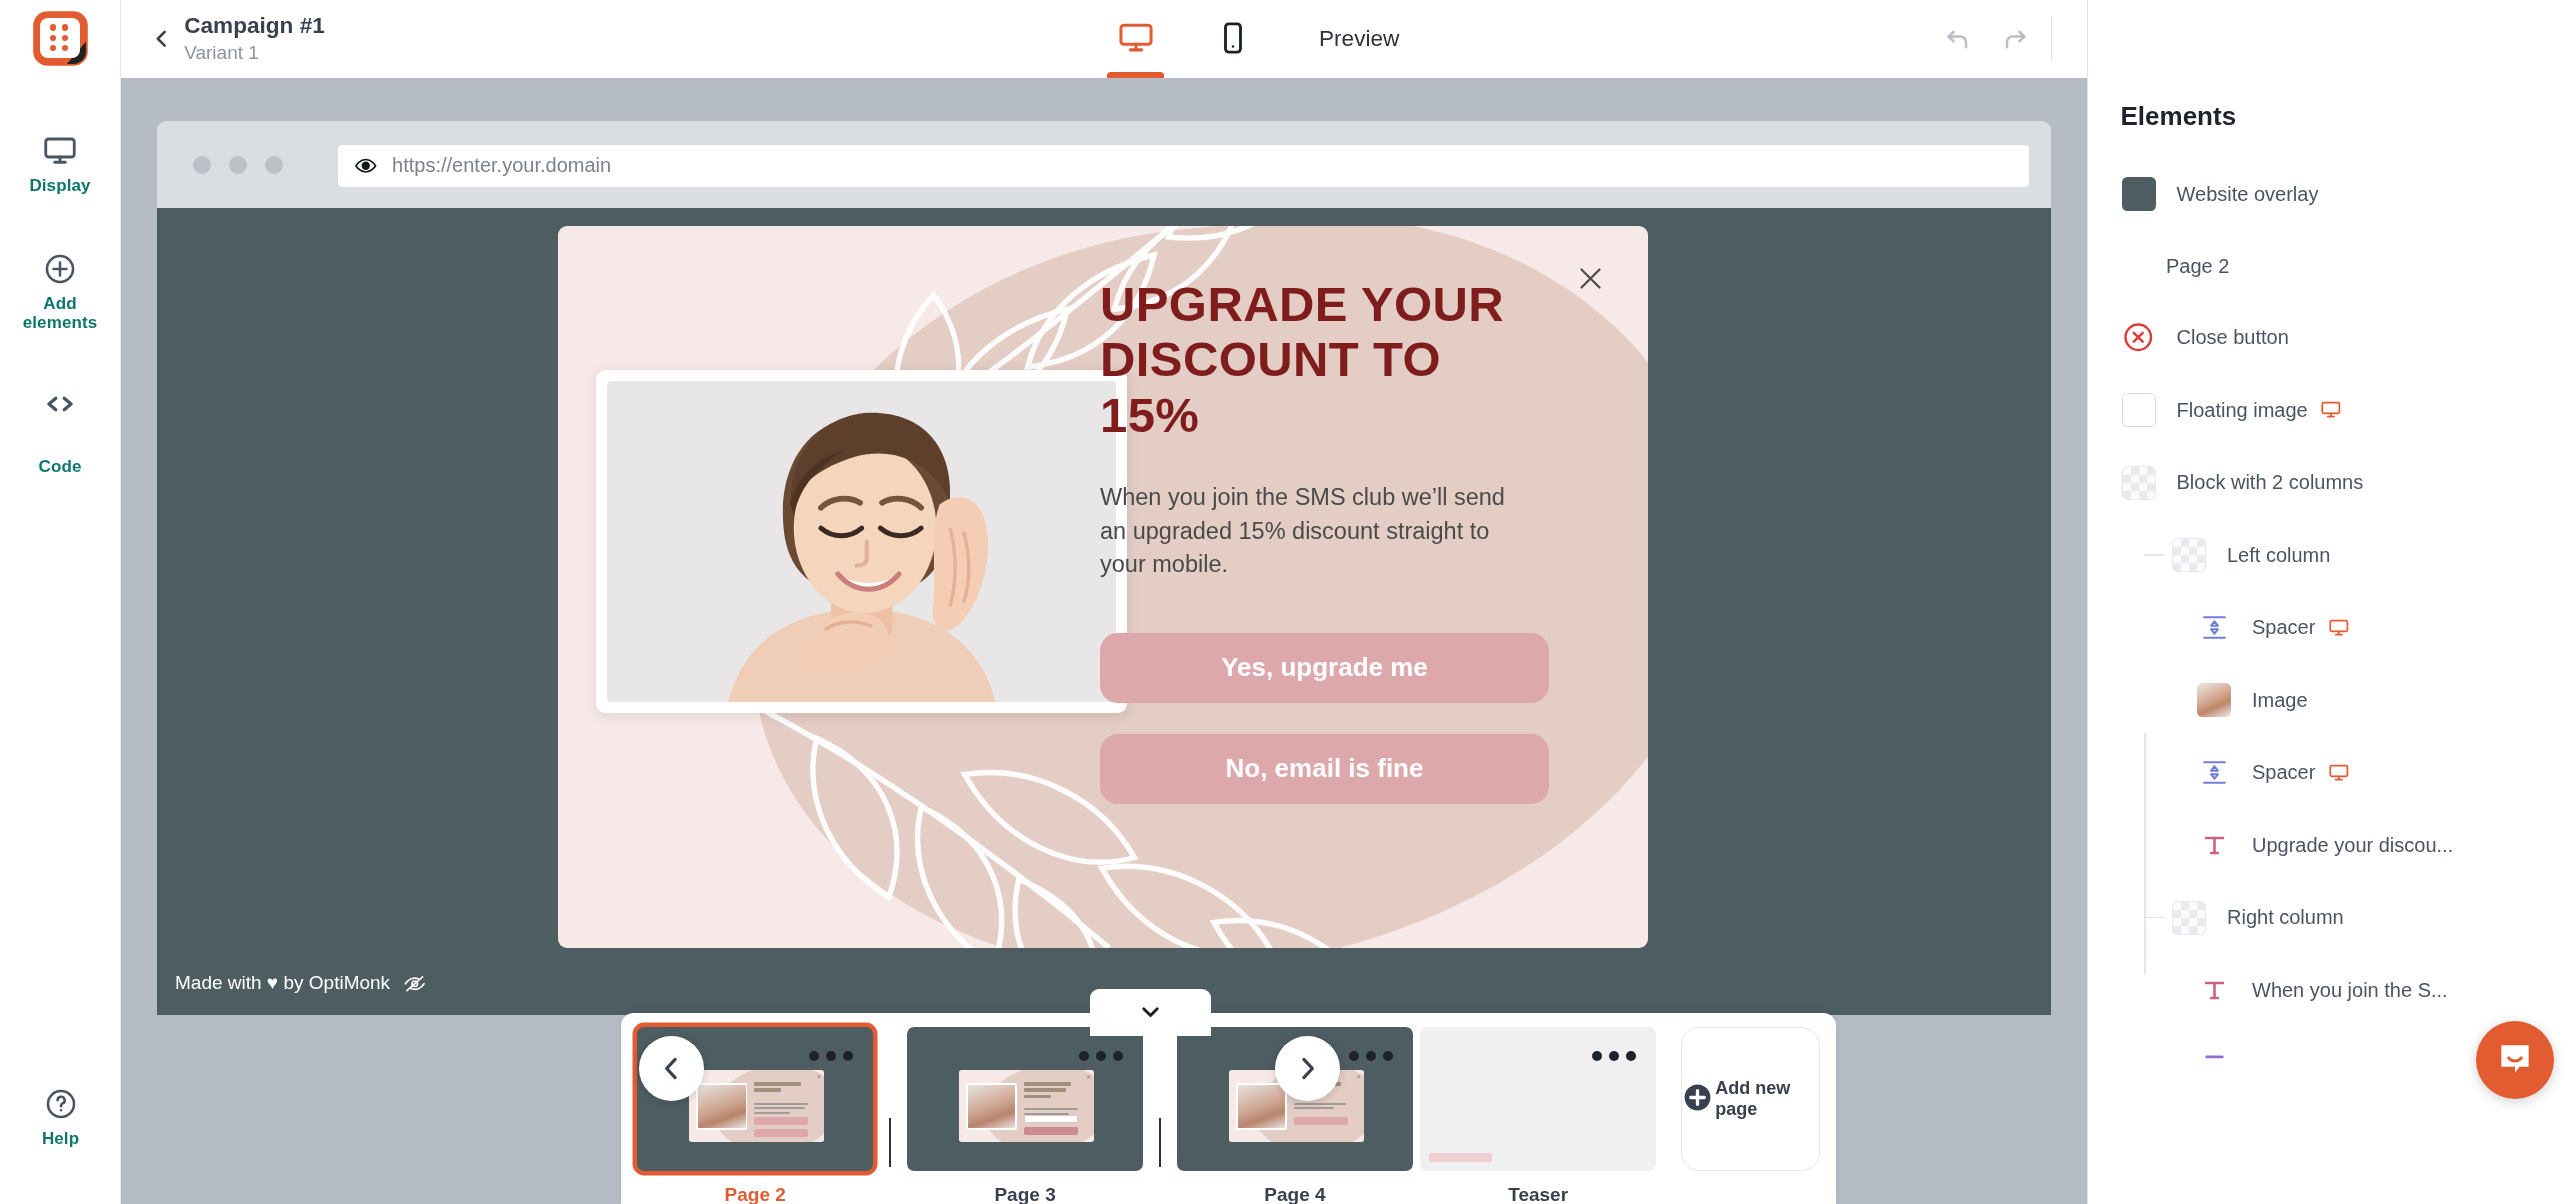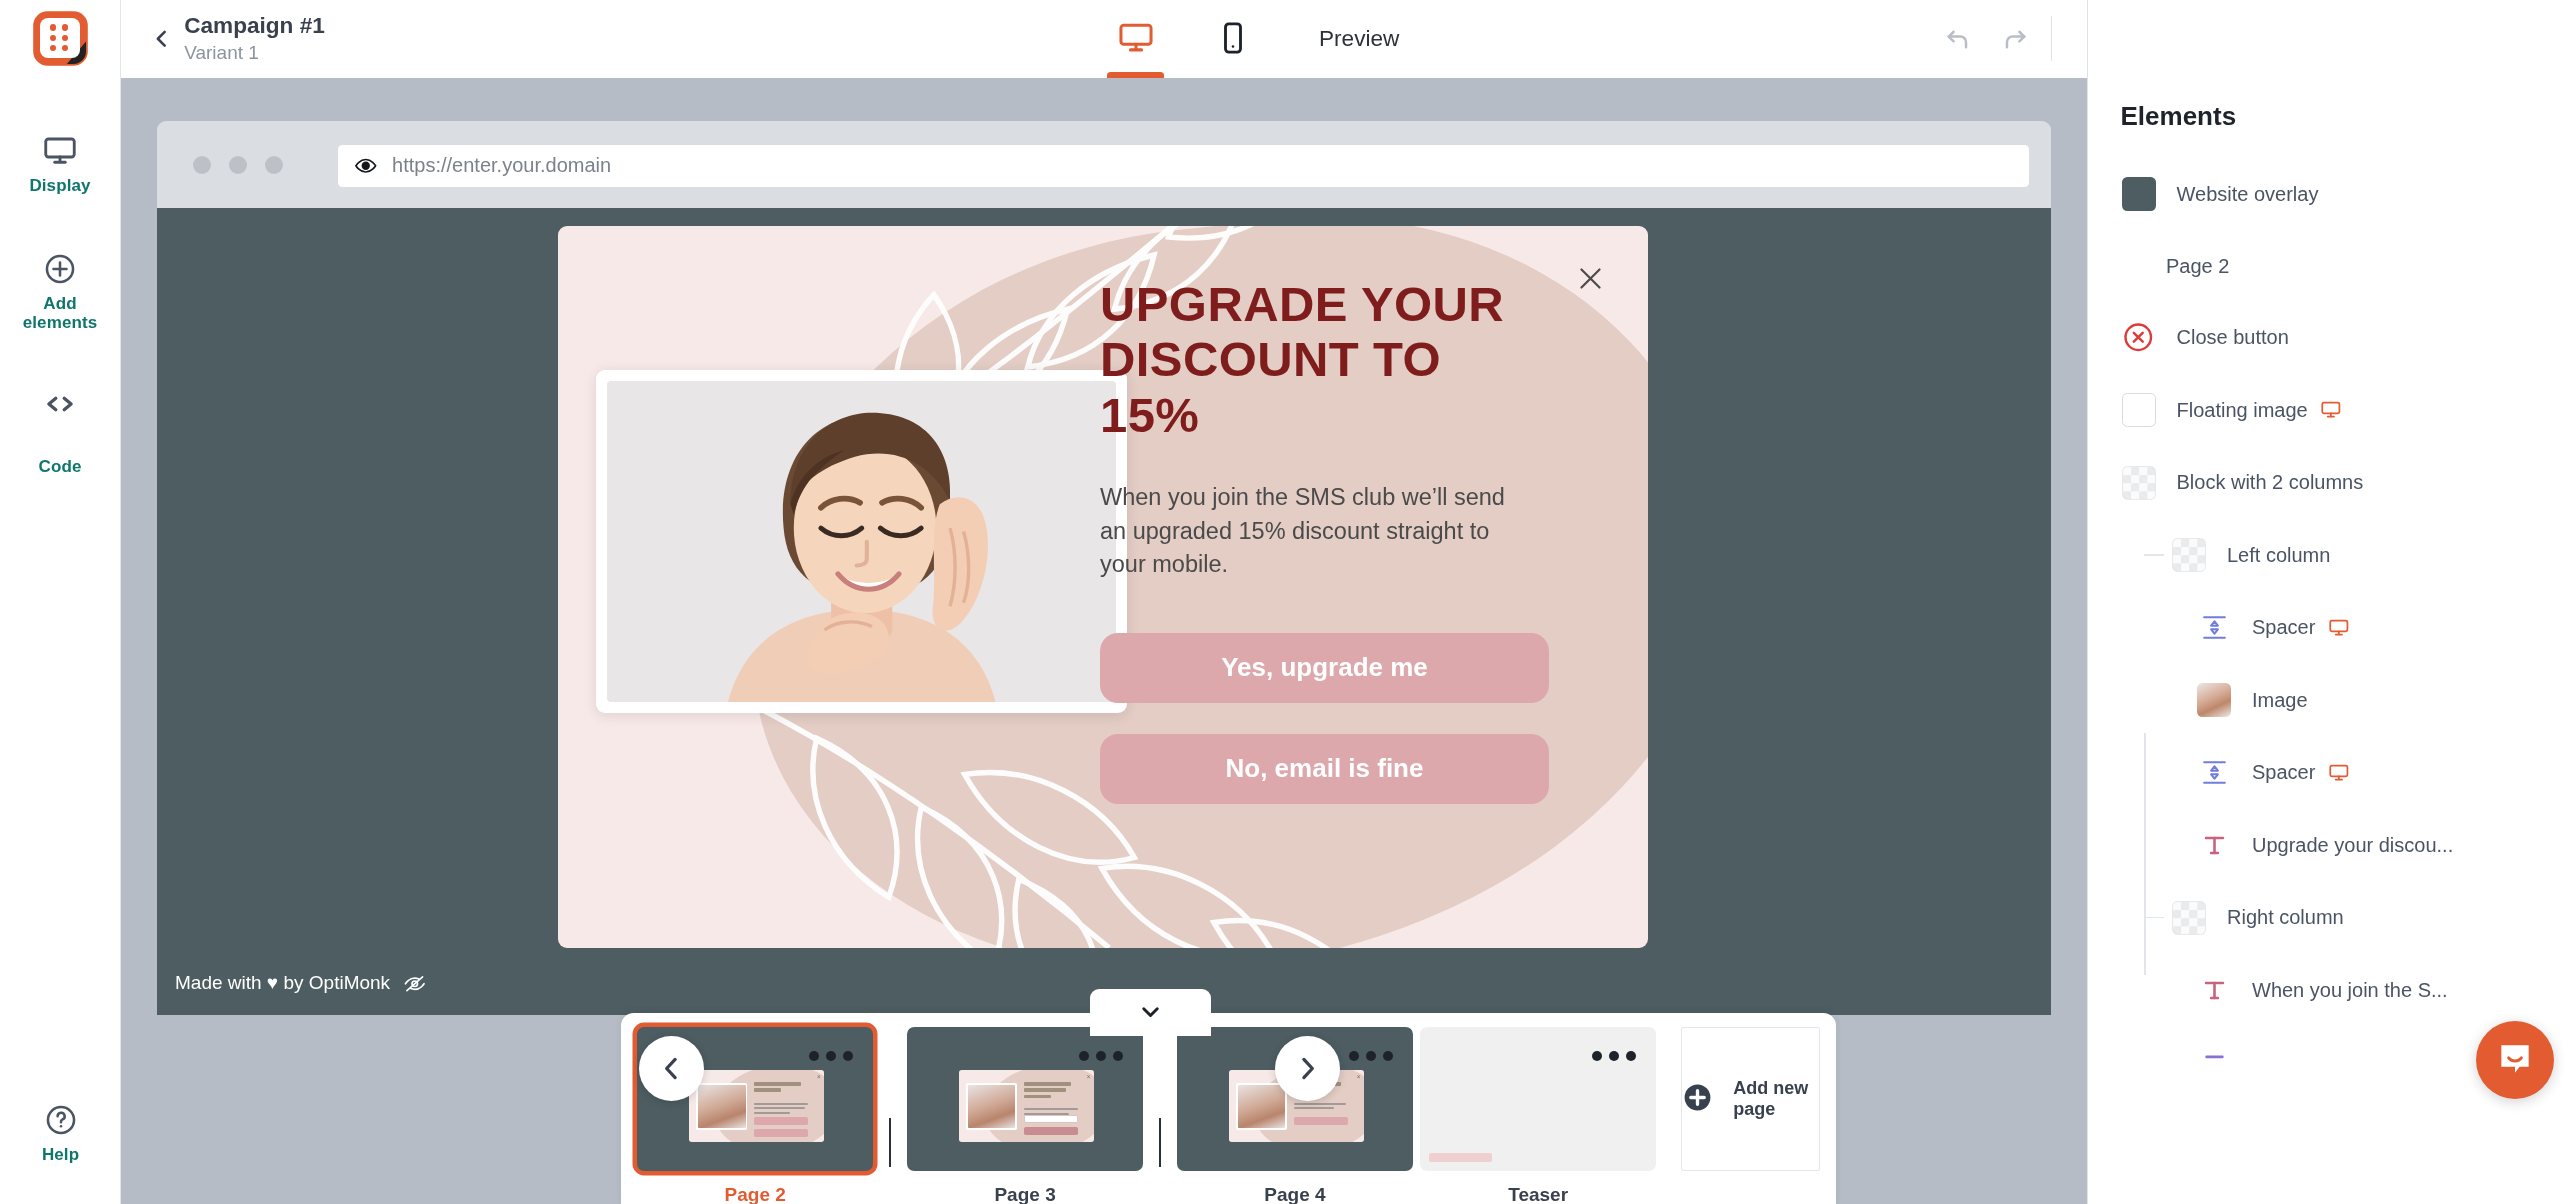--- a/index.html
+++ b/index.html
@@ -40,21 +40,21 @@
     cursor: pointer; user-select: none;
   }
   .rail-item .ricon { height: 36px; display:flex; align-items:center; justify-content:center; color: #4a5464; }
   .rail-item .rlabel {
     margin-top: 7.2px; font-size: 17px; font-weight: 700; color: #0f766e;
     text-align: center; line-height: 1.12; letter-spacing: 0.1px;
   }
   #rail-display { margin-top: 69px; }
   #rail-add { margin-top: 56px; }
   #rail-code { margin-top: 54px; gap: 28px; }
-  #rail-help { position: absolute; bottom: 40px; left: 0; align-items: center; }
+  #rail-help { position: absolute; bottom: 56px; left: 0; align-items: center; }
 
   
   #topbar {
     position: absolute; left: 121px; top: 0; right: 0; height: 78px;
     background: #fff; display: flex; align-items: center; z-index: 30;
   }
   #back-chevron {
     margin-left: 25px; width: 31px; height: 31px; display:flex;
     align-items:center; justify-content:center; cursor:pointer;
   }
@@ -219,22 +219,22 @@
   .mini-x { position:absolute; right:3.6px; top:2.7px; font-size:6.3px; color:#7b6a5e; }
 
   .strip-sep { width: 1.8px; height: 49px; background: #2b313a; align-self: center; margin: 51px 16.2px 0 16.2px; }
 
   .teaser-thumb { background: #f0f0f0; }
   .teaser-thumb .thumb-dots i { background:#1e232b; }
   .teaser-tag { position:absolute; left:9px; bottom:9px; width:63px; height:9px; background:#f0cfd0; border-radius:1.8px; }
 
   #add-page-card {
     width: 164px; height: 144px; margin-left: 25px; margin-top: 0;
-    border: 0.9px solid #e3e6ea; border-radius: 2px; background:#fff;
-    display:flex; align-items:center; justify-content:center; gap: 20px; cursor:pointer;
+    border: 0.9px solid #e3e6ea; border-radius: 18px; background:#fff;
+    display:flex; align-items:center; justify-content:center; gap: 2px; cursor:pointer;
   }
   #add-page-label { font-size: 18px; font-weight: 700; color: #39414f; }
 
   .nav-arrow {
     position:absolute; width: 65px; height: 65px; border-radius: 50%; background: #fff;
     display:flex; align-items:center; justify-content:center; cursor:pointer;
     box-shadow: 0 1.8px 9px rgba(0,0,0,.16); z-index: 14;
   }
   #nav-prev { left: 518px; bottom: 103px; }
   #nav-next { left: 1154px; bottom: 103px; }

